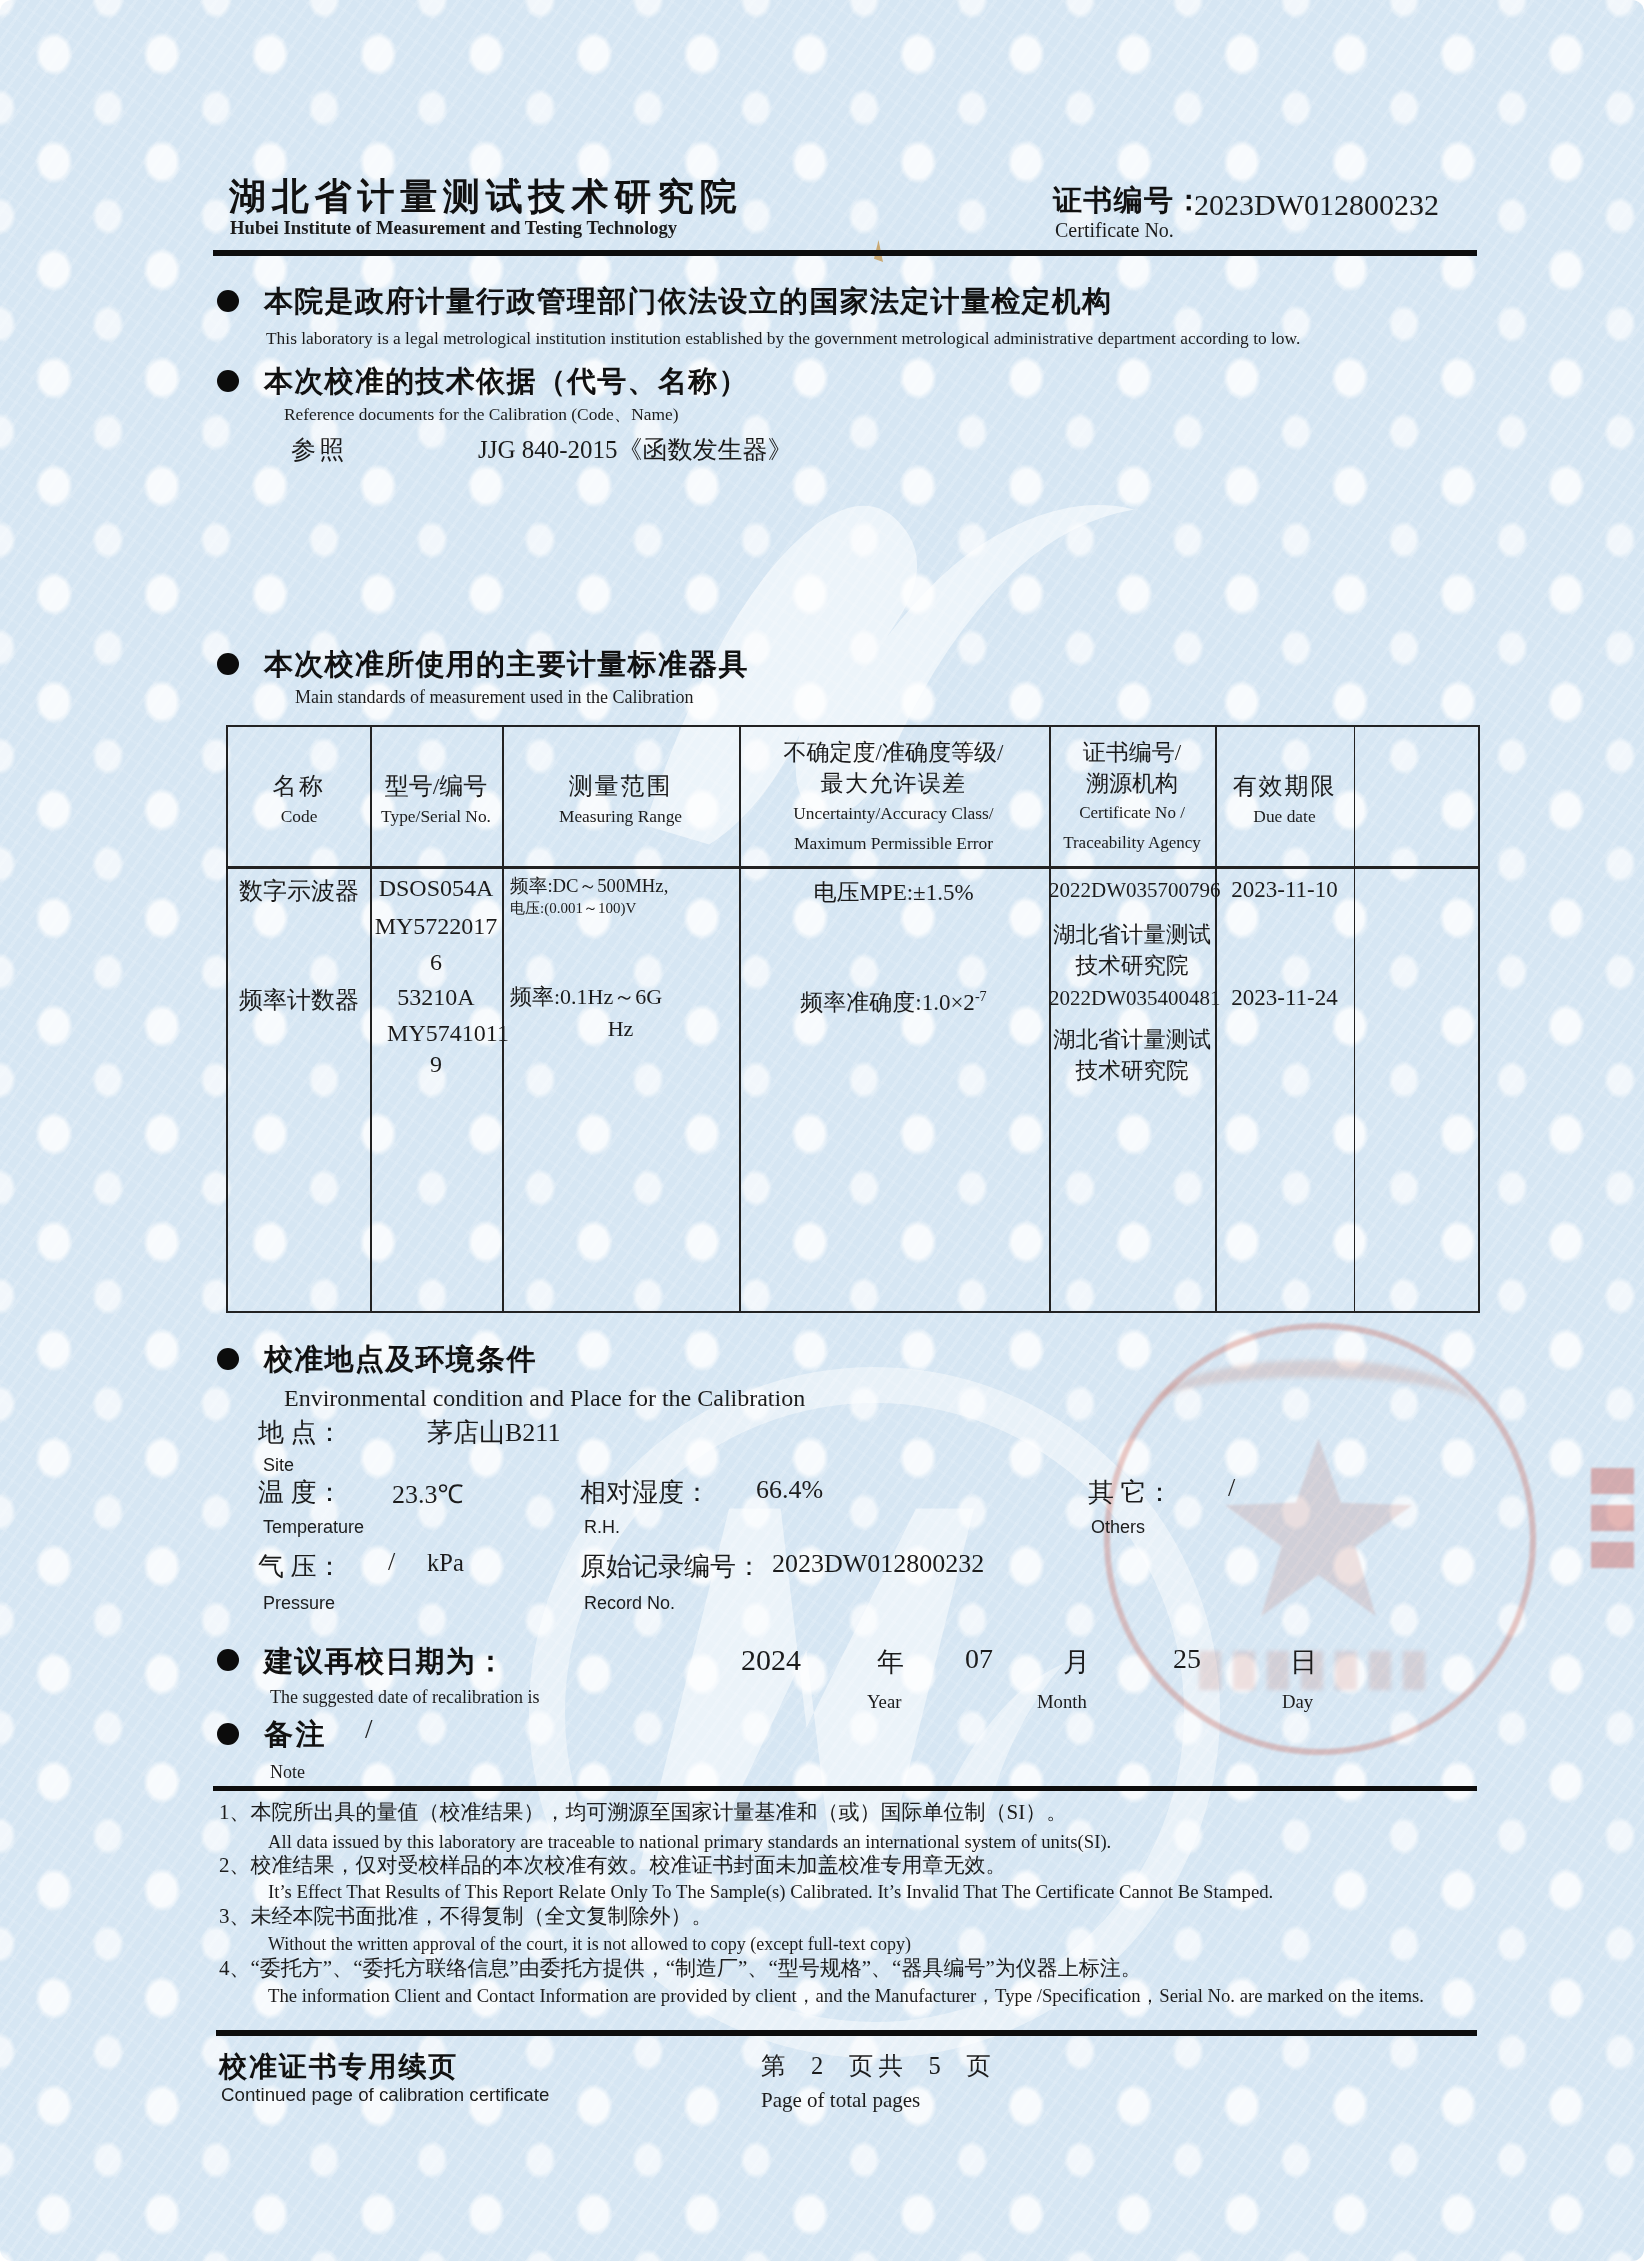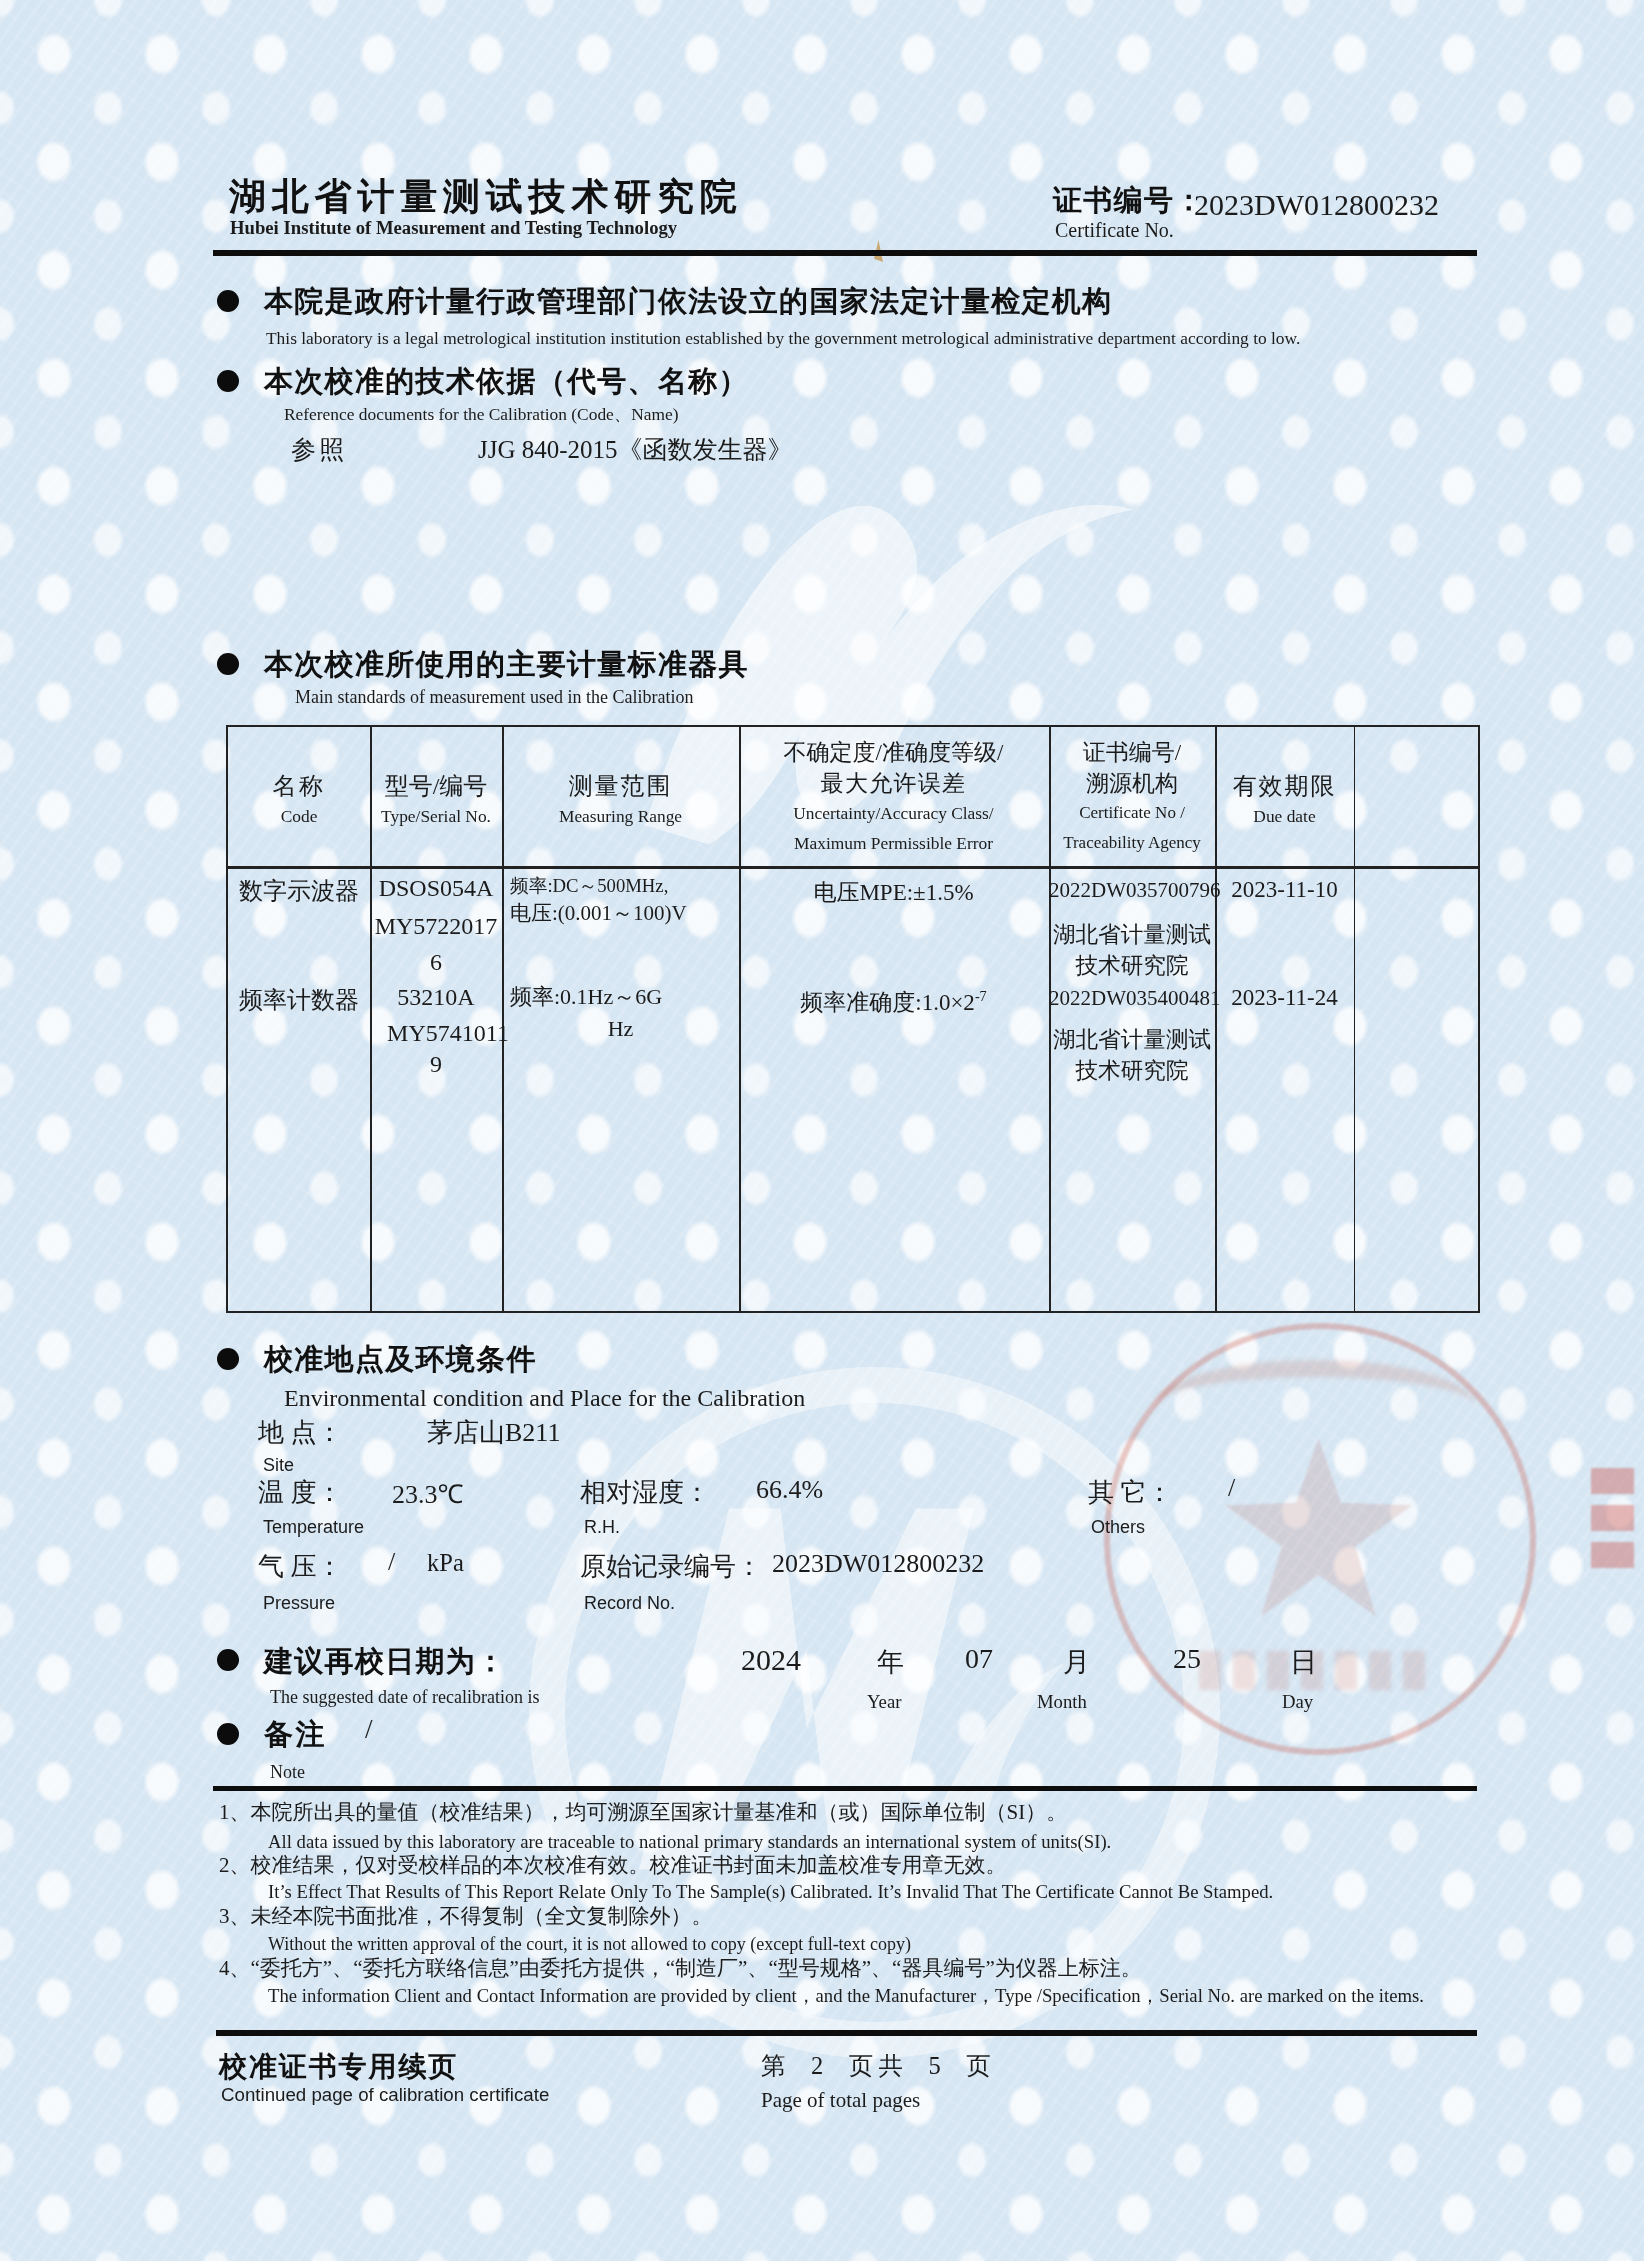--- a/index.html
+++ b/index.html
@@ -10,20 +10,21 @@
     background-image:
       radial-gradient(30px 35px at 50% 50%, rgba(255,255,255,.80) 0 46%, rgba(255,255,255,0) 63%),
       radial-gradient(26px 31px at 50% 50%, rgba(255,255,255,.65) 0 44%, rgba(255,255,255,0) 62%),
       repeating-linear-gradient(125deg, rgba(255,255,255,.14) 0 3.2px, rgba(255,255,255,0) 3.2px 11px),
       repeating-linear-gradient(35deg, rgba(255,255,255,.07) 0 2.6px, rgba(255,255,255,0) 2.6px 15px);
     background-size:108px 108px,108px 108px,auto,auto;
     background-position:0 0,54px 54px,0 0,0 0;
     overflow:hidden;
     font-family:"Liberation Serif", serif;
     color:#1b1b1b;
+    border-radius:12px;
   }
   .abs{position:absolute;}
   .zh-head{font-family:"Liberation Sans",sans-serif;font-weight:bold;color:#111;}
   .serif{font-family:"Liberation Serif",serif;}
   .sans{font-family:"Liberation Sans",sans-serif;}
   .bullet{width:22px;height:22px;background:#0c0c0c;border-radius:50%;}
   .rule{background:#0d0d0d;}
   .tline{position:absolute;background:#222;}
   .cellc{position:absolute;text-align:center;}
   .watermark{pointer-events:none;}
@@ -108,21 +109,21 @@
     <div class="cellc serif" style="left:821px;top:106px;width:166px;font-size:17px;">Traceability Agency</div>
 
     <div class="cellc serif" style="left:987px;top:43px;width:139px;font-size:24px;letter-spacing:1.9px;">有效期限</div>
     <div class="cellc serif" style="left:987px;top:79px;width:139px;font-size:17.4px;">Due date</div>
 
     <div class="cellc serif" style="left:0;top:148px;width:142px;font-size:24px;">数字示波器</div>
     <div class="cellc serif" style="left:142px;top:148px;width:132px;font-size:24px;">DSOS054A</div>
     <div class="cellc serif" style="left:142px;top:186px;width:132px;font-size:24px;">MY5722017</div>
     <div class="cellc serif" style="left:142px;top:222px;width:132px;font-size:24px;">6</div>
     <div class="abs serif" style="left:282px;top:146px;font-size:18.7px;">频率:DC～500MHz,</div>
-    <div class="abs serif" style="left:282px;top:172px;font-size:21px;">电压:(0.001～100)V</div>
+    <div class="abs serif" style="left:282px;top:172px;font-size:15px;">电压:(0.001～100)V</div>
     <div class="cellc serif" style="left:511px;top:150px;width:309px;font-size:23px;">
       <span>电压MPE:±1.5%</span><sup></sup>
     </div>
     <div class="cellc serif" style="left:821px;top:151px;width:166px;font-size:21px;">2022DW035700796</div>
     <div class="cellc serif" style="left:821px;top:192px;width:166px;font-size:22.6px;">湖北省计量测试</div>
     <div class="cellc serif" style="left:821px;top:223px;width:166px;font-size:22.6px;">技术研究院</div>
     <div class="cellc serif" style="left:987px;top:150px;width:139px;font-size:23px;">2023-11-10</div>
 
     <div class="cellc serif" style="left:0;top:257px;width:142px;font-size:24px;">频率计数器</div>
     <div class="cellc serif" style="left:142px;top:257px;width:132px;font-size:24px;">53210A</div>

